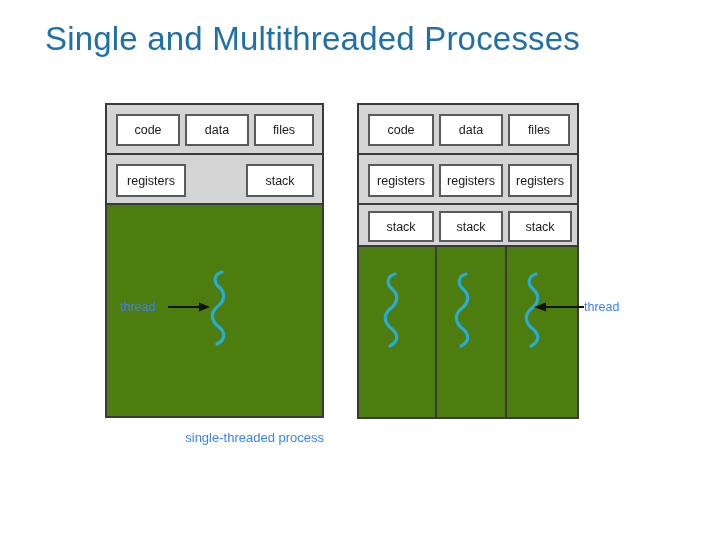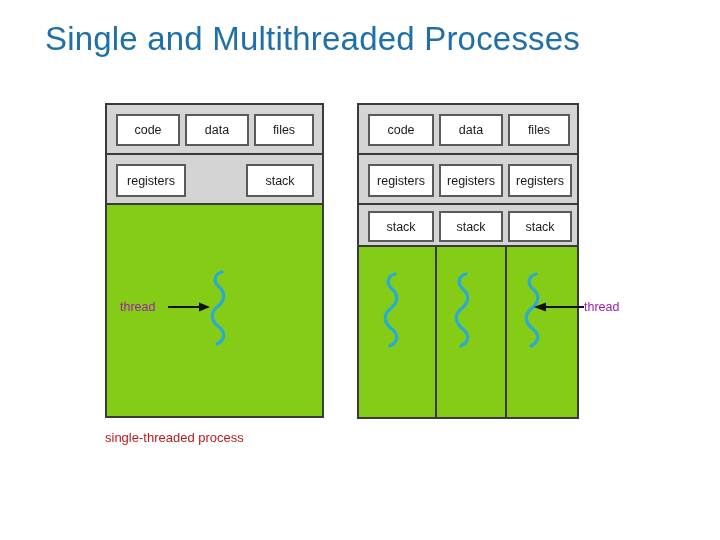--- a/index.html
+++ b/index.html
@@ -36,21 +36,21 @@
     top: 0;
     width: 720px;
     height: 540px;
   }
 
   
   .process {
     position: absolute;
     box-sizing: border-box;
     border: 2px solid #3a3a3a;
-    background: #84cc16;
+    background: #4d7c0f;
   }
   #process-single {
     left: 105px;
     top: 103px;
     width: 219px;
     height: 315px;
   }
   #process-multi {
     left: 357px;
     top: 103px;
@@ -125,36 +125,36 @@
   }
   #thread-single      { left: 206px; top: 270px; }
   #thread-multi-0     { left: 379px; top: 272px; }
   #thread-multi-1     { left: 450px; top: 272px; }
   #thread-multi-2     { left: 520px; top: 272px; }
 
   
   .thread-label {
     position: absolute;
     font-size: 12.5px;
-    color: #a21caf;
+    color: #3b82f6;
     white-space: nowrap;
   }
   #thread-label-left  { left: 120px; top: 300px; }
   #thread-label-right { left: 584px; top: 300px; }
 
   .arrow-svg { position: absolute; }
   #arrow-left  { left: 168px; top: 299px; width: 42px; height: 16px; }
   #arrow-right { left: 534px; top: 299px; width: 50px; height: 16px; }
 
   
   .caption {
     position: absolute;
     font-size: 13px;
-    color: #b91c1c;
-    text-align: left;
+    color: #3b82f6;
+    text-align: right;
     white-space: nowrap;
   }
   #caption-single { left: 105px; top: 430px; width: 219px; }
   #caption-multi  { left: 357px; top: 430px; width: 222px; font-weight: bold; }
 </style>
 </head>
 <body>
 
 <div id="slide-title">Single and Multithreaded Processes</div>
 

